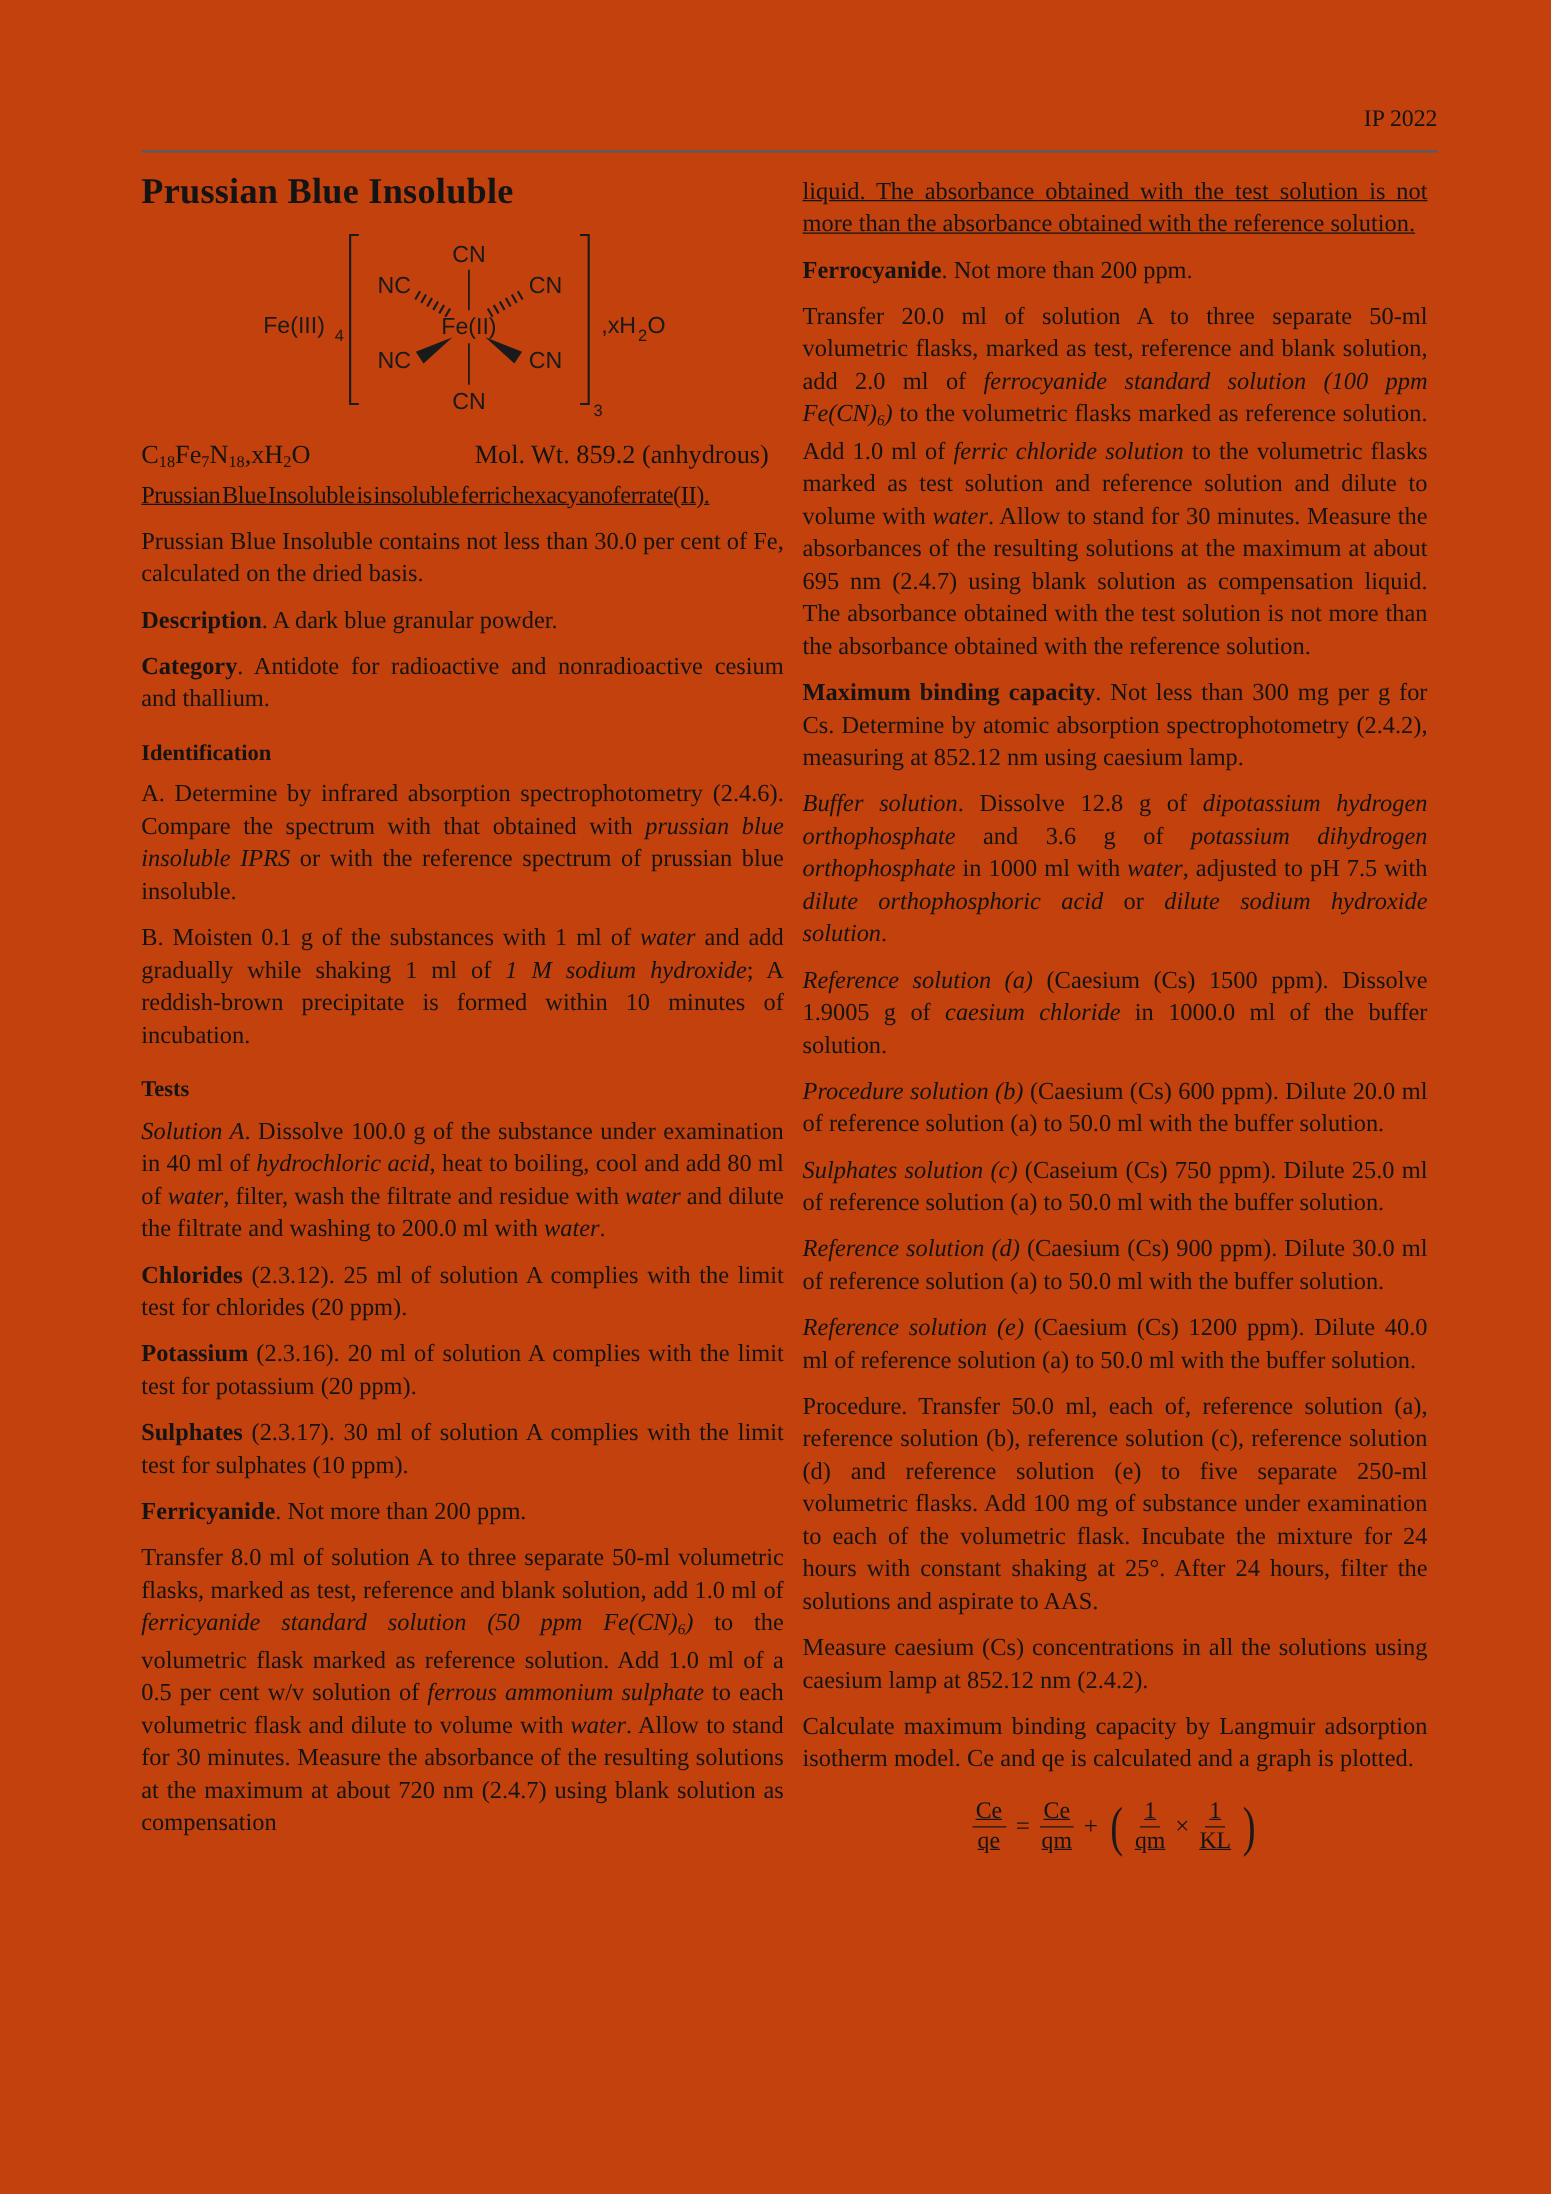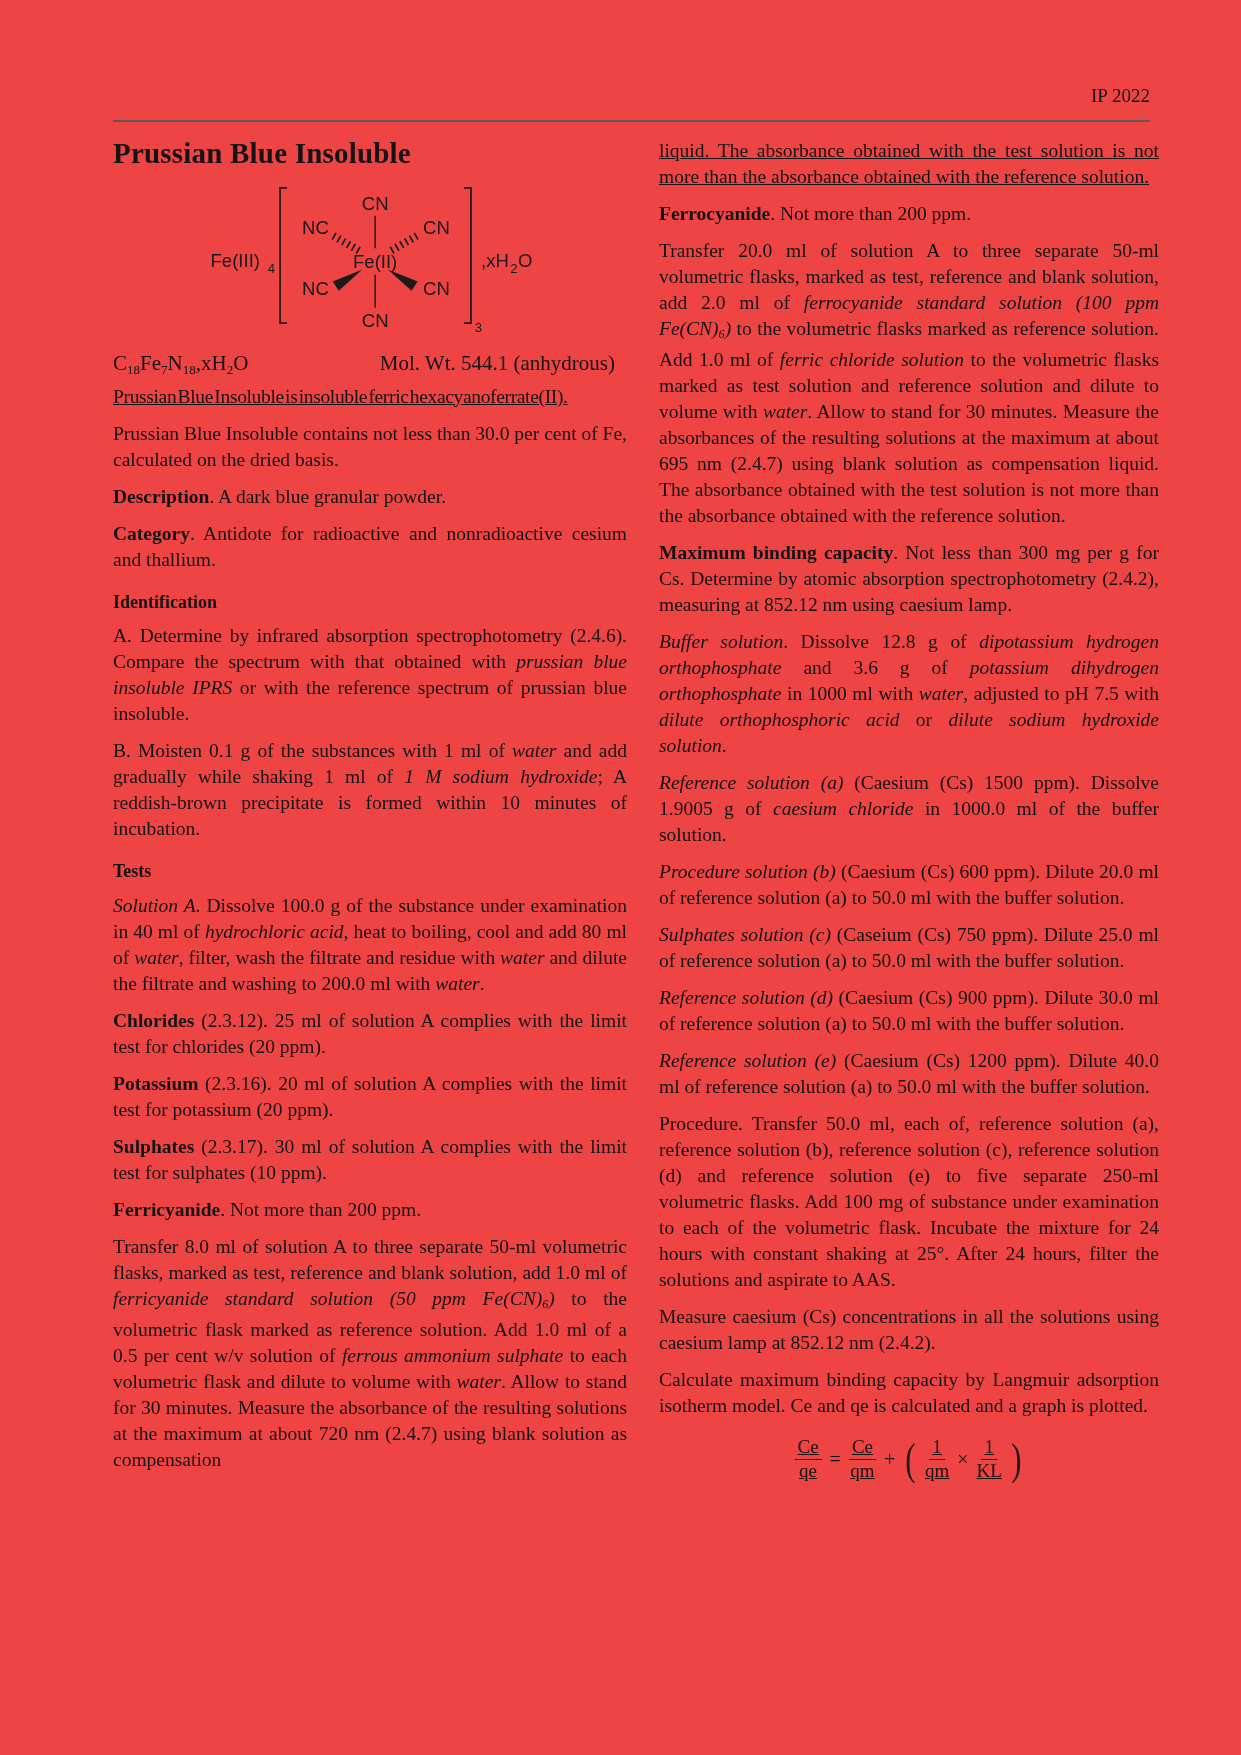--- a/index.html
+++ b/index.html
@@ -1,29 +1,29 @@
 <!DOCTYPE html>
 <html><head>
 <meta charset="utf-8">
 <style>
   html,body{margin:0;padding:0;background:#e8e8e8;}
   .page{
     position:relative;
     width:1241px;height:1755px;
     margin:0 auto;
-    background:#ef4444;
+    background:#c2410c;
     box-sizing:border-box;
     padding:86px 91px 40px 113px;
     font-family:"Liberation Serif","DejaVu Serif",serif;
     color:#141414;
     overflow:hidden;
   }
   .page-header{text-align:right;font-size:19px;line-height:20px;}
   .header-rule{border:none;border-top:2px solid #5a5a5a;margin:14px 0 0 0;}
-  .columns{display:flex;gap:32px;margin-top:16px;align-items:flex-start;}
+  .columns{display:flex;gap:15px;margin-top:16px;align-items:flex-end;}
   .col-left{width:514px;flex:none;}
   .col-right{width:500px;flex:none;}
   .monograph-title{
     font-size:29px;font-weight:700;margin:0 0 8px 0;letter-spacing:.2px;line-height:1.1;
   }
   .structure-wrap{margin:10px 0 2px 96px;}
   .structure-wrap svg{display:block;}
   .formula-line{
     display:flex;justify-content:space-between;align-items:baseline;
     font-size:21px;margin:16px 0 6px 0;padding-right:12px;
@@ -90,21 +90,21 @@
           <text x="215" y="190" font-size="24" text-anchor="middle">CN</text>
 
           <text x="352" y="112" font-size="24">,xH</text>
           <text x="390" y="120" font-size="17">2</text>
           <text x="400" y="112" font-size="24">O</text>
         </svg>
       </div>
 
       <div class="formula-line">
         <span><span>C</span><span class="subs">18</span><span>Fe</span><span class="subs">7</span><span>N</span><span class="subs">18</span><span>,xH</span><span class="subs">2</span><span>O</span></span>
-        <span>Mol. Wt. 544.1 (anhydrous)</span>
+        <span>Mol. Wt. 859.2 (anhydrous)</span>
       </div>
 
       <div class="blocks">
           <p class="para tight"><span>Prussian Blue Insoluble is insoluble ferric hexacyanoferrate(II).</span></p>
           <p class="para"><span>Prussian Blue Insoluble contains not less than 30.0 per cent of Fe, calculated on the dried basis.</span></p>
           <p class="para"><span class="bold">Description</span><span>. A dark blue granular powder.</span></p>
           <p class="para"><span class="bold">Category</span><span>. Antidote for radioactive and nonradioactive cesium and thallium.</span></p>
           <h3 class="sec-heading">Identification</h3>
           <p class="para"><span>A. Determine by infrared absorption spectrophotometry (2.4.6). Compare the spectrum with that obtained with </span><span class="ital">prussian blue insoluble IPRS</span><span> or with the reference spectrum of prussian blue insoluble.</span></p>
           <p class="para"><span>B. Moisten 0.1 g of the substances with 1 ml of </span><span class="ital">water</span><span> and add gradually while shaking 1 ml of </span><span class="ital">1 M sodium hydroxide</span><span>; A reddish-brown precipitate is formed within 10 minutes of incubation.</span></p>

